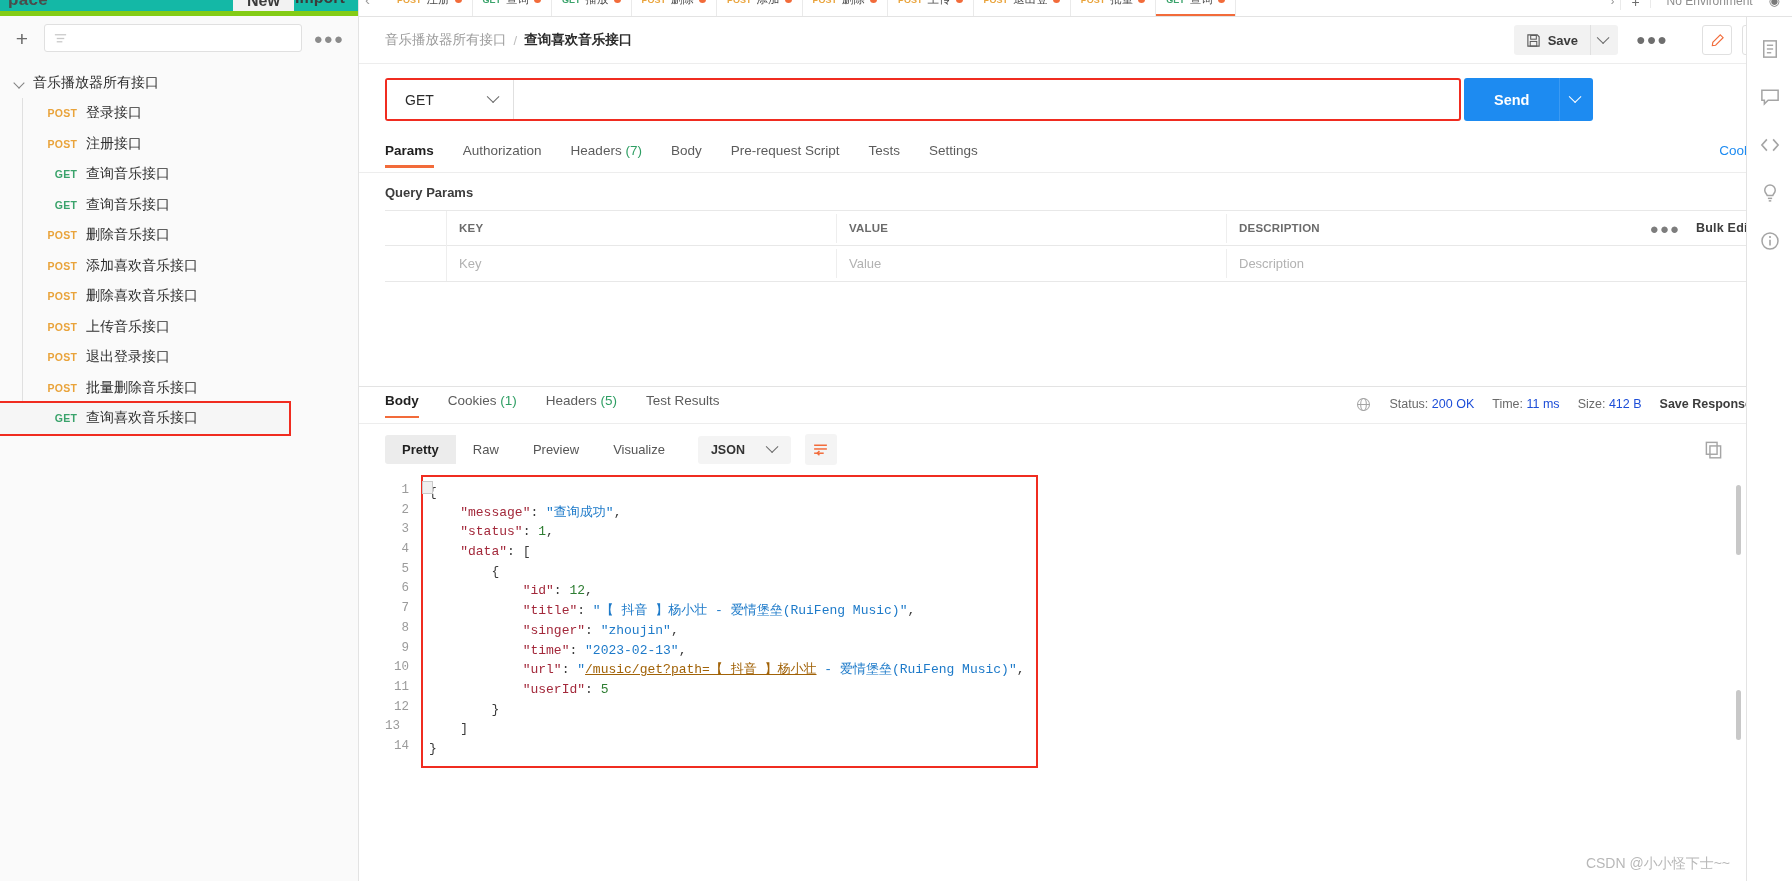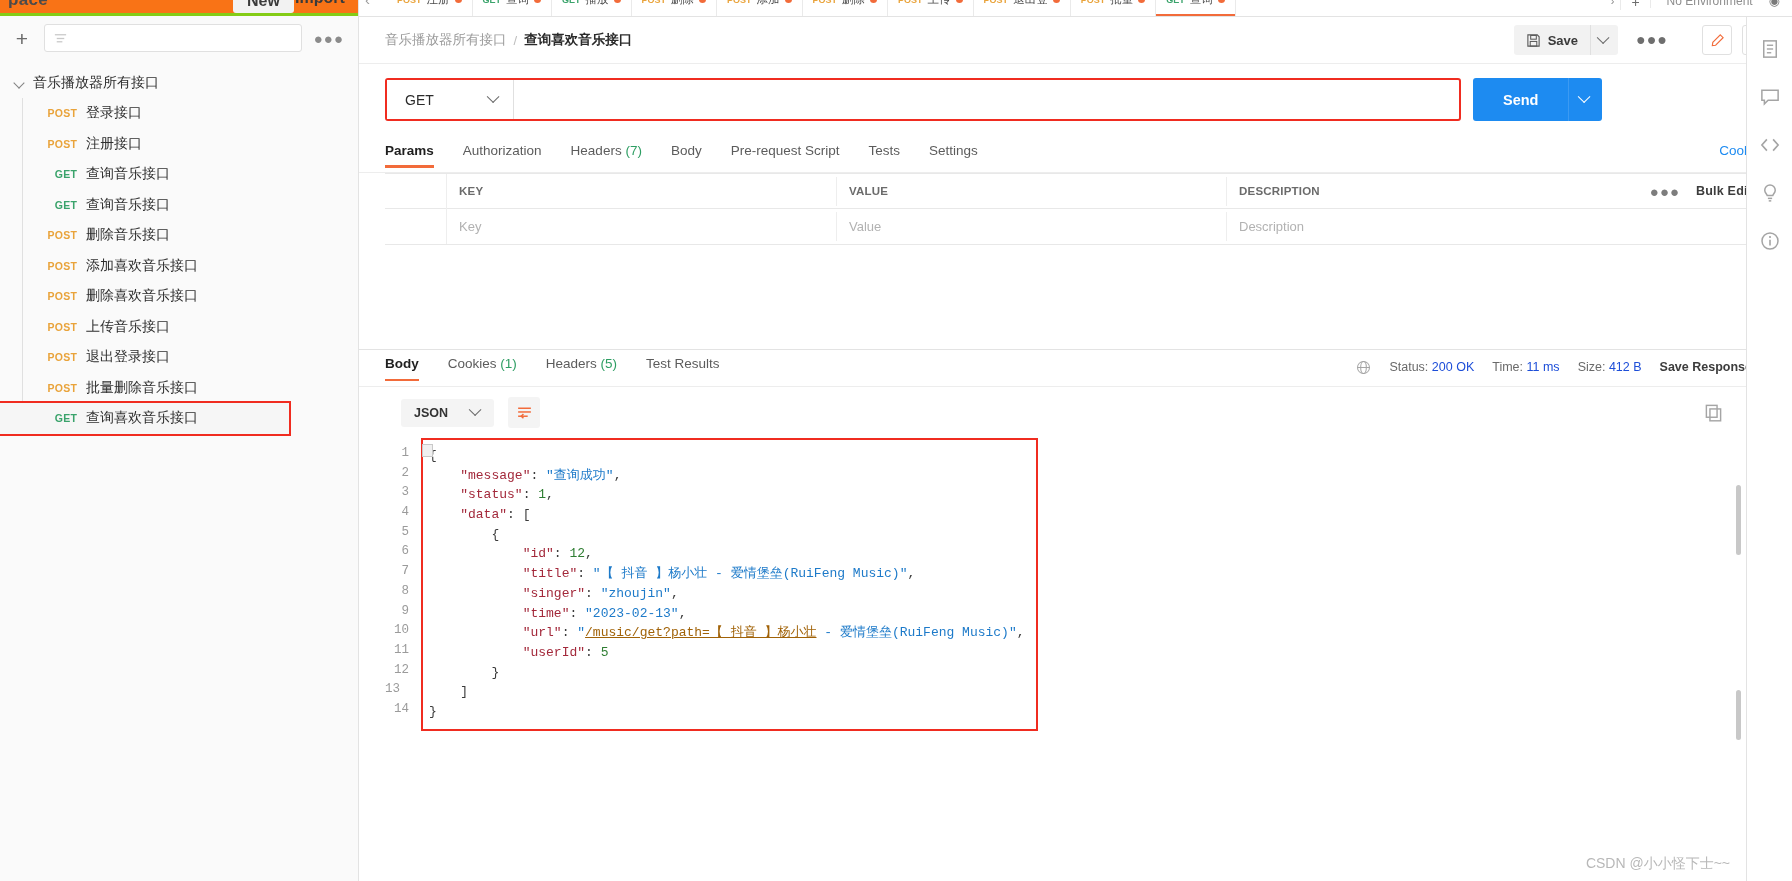--- a/index.html
+++ b/index.html
@@ -15,22 +15,22 @@
 
   
   .sidebar {
     width: 359px; height: 881px;
     background: #fafafa;
     border-right: 1px solid #e3e3e3;
     position: relative;
     flex: 0 0 359px;
   }
   .sb-topstrip {
-    height: 16px; background: #f97316;
-    border-bottom: 3px solid #84cc16;
+    height: 16px; background: #14b8a6;
+    border-bottom: 5px solid #84cc16;
     position: relative;
     overflow: hidden;
   }
   .sb-topstrip .clip-word {
     position: absolute; top: -10px; left: 8px;
     font-size: 17px; color: #4b4b4b; font-weight: 600;
     letter-spacing: .3px;
   }
   .sb-topstrip .clip-new {
     position: absolute; top: -11px; left: 233px;
@@ -183,21 +183,21 @@
     color: #2b2b2b; cursor: pointer; background: #fff;
   }
   .sel-chev {
     width: 9px; height: 9px; border-right: 1.4px solid #6a6a6a;
     border-bottom: 1.4px solid #6a6a6a; transform: rotate(45deg) translate(-3px,-1px);
   }
   .url-input {
     flex: 1; border: none; outline: none; font-size: 14px; color: #2b2b2b;
     padding: 0 14px; font-family: inherit; background: #fff;
   }
-  .send-wrap { display: flex; margin-left: 12px; }
+  .send-wrap { display: flex; margin-left: 3px; }
   .send-btn {
     background: #1d8bf1; color: #fff; border: none; font-weight: 700;
     font-size: 14.5px; height: 43px; padding: 0 30px; border-radius: 3px 0 0 3px;
     cursor: pointer; font-family: inherit;
   }
   .send-split {
     background: #1d8bf1; border: none; border-left: 1px solid #3b9af3;
     width: 34px; border-radius: 0 3px 3px 0; cursor: pointer;
     display: flex; align-items: center; justify-content: center;
   }
@@ -529,20 +529,21 @@
       <span class="rtab active"><span>Params</span></span>
         <span class="rtab"><span>Authorization</span></span>
         <span class="rtab"><span>Headers</span><span class="cnt"> (7)</span></span>
         <span class="rtab"><span>Body</span></span>
         <span class="rtab"><span>Pre-request Script</span></span>
         <span class="rtab"><span>Tests</span></span>
         <span class="rtab"><span>Settings</span></span>
         <span class="cookies-link">Cookies</span>
     </div>
 
+    <div class="qp-title">Query Params</div>
 
     <div class="ptable">
       <div class="prow head">
         <div class="pcheck"></div>
         <div class="pcell key">KEY</div>
         <div class="pcell val">VALUE</div>
         <div class="pcell desc">
           <span>DESCRIPTION</span>
           <span class="bulk-wrap">
             <span class="bulk-kebab">●●●</span>
@@ -585,20 +586,26 @@
           <span class="meta-val">412 B</span>
         </span>
         <span class="save-resp">
           <span>Save Response</span>
           <span class="sel-chev"></span>
         </span>
       </div>
     </div>
 
     <div class="view-row">
+      <div class="seg" id="view-modes">
+          <button class="seg-btn active">Pretty</button>
+          <button class="seg-btn">Raw</button>
+          <button class="seg-btn">Preview</button>
+          <button class="seg-btn">Visualize</button>
+        </div>
       <div class="fmt-sel">
         <span>JSON</span>
         <span class="sel-chev"></span>
       </div>
       <div class="wrapbtn">
         <svg width="17" height="17" viewBox="0 0 16 16">
           <line x1="2" y1="4" x2="14" y2="4" stroke="#f26b3a" stroke-width="1.4"></line>
           <line x1="2" y1="7.5" x2="14" y2="7.5" stroke="#f26b3a" stroke-width="1.4"></line>
           <path d="M2 11.5h9a2 2 0 010 0" fill="none" stroke="#f26b3a" stroke-width="1.4"></path>
           <path d="M7 9.5l-2 2 2 2" fill="none" stroke="#f26b3a" stroke-width="1.4"></path>

